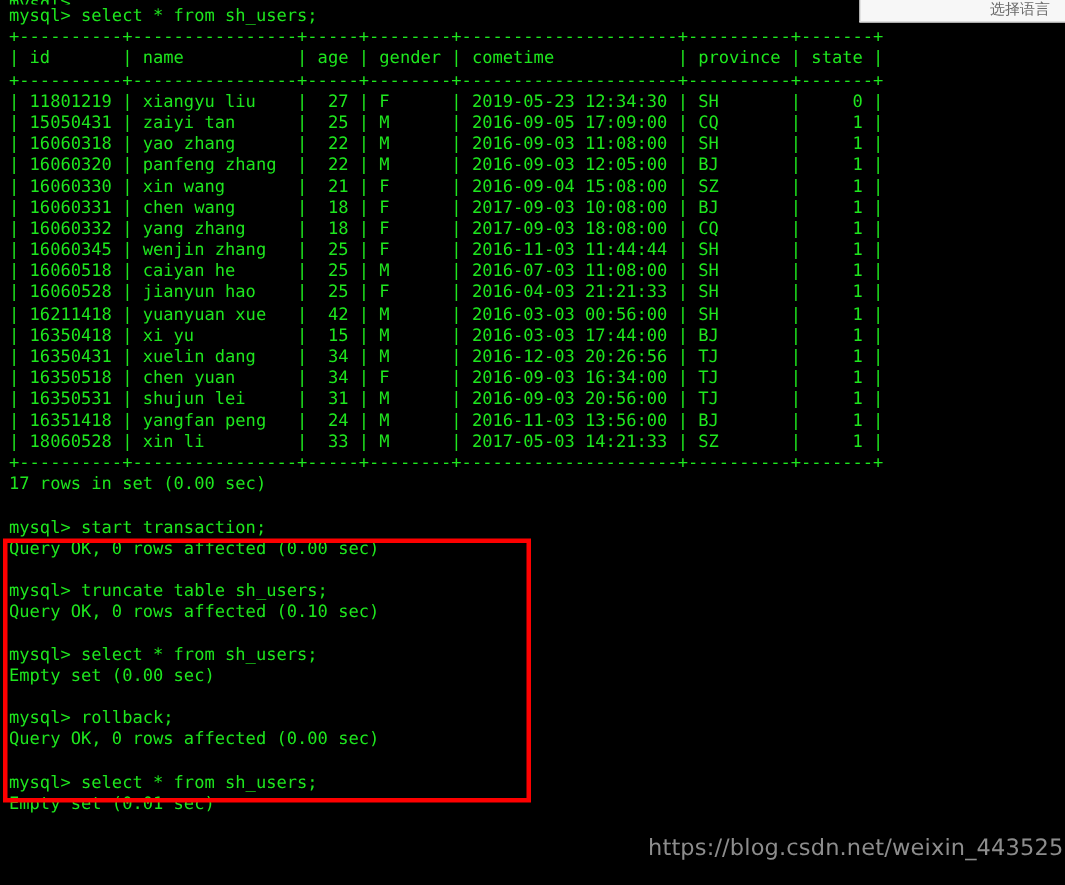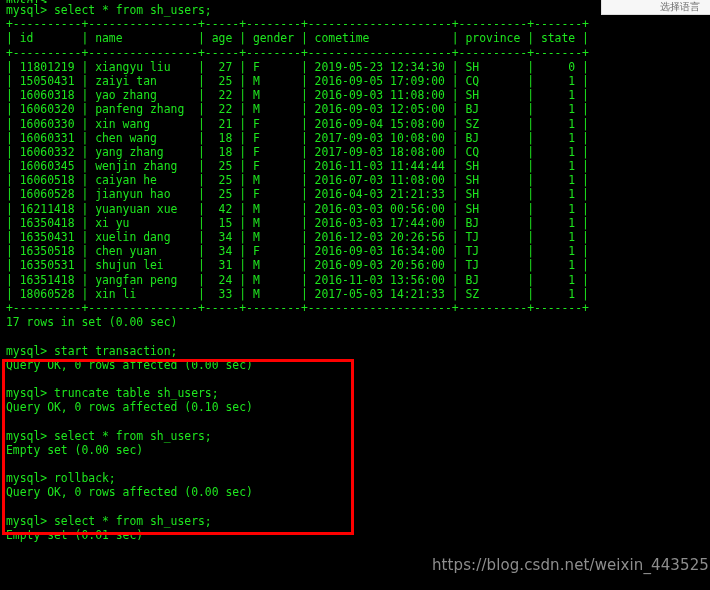--- a/index.html
+++ b/index.html
@@ -39,21 +39,21 @@
     height: 8px;
     overflow: hidden;
     line-height: 14.2px;
   }
 
   
   #lang-popup {
     position: absolute;
     right: 0;
     top: 0;
-    width: 109px;
+    width: 137px;
     height: 15px;
     background: #f7f7f7;
     border-left: 1px solid #e2e2e2;
     border-bottom: 1px solid #dcdcdc;
     box-sizing: border-box;
     display: flex;
     align-items: center;
     justify-content: flex-end;
     padding-right: 10px;
   }

